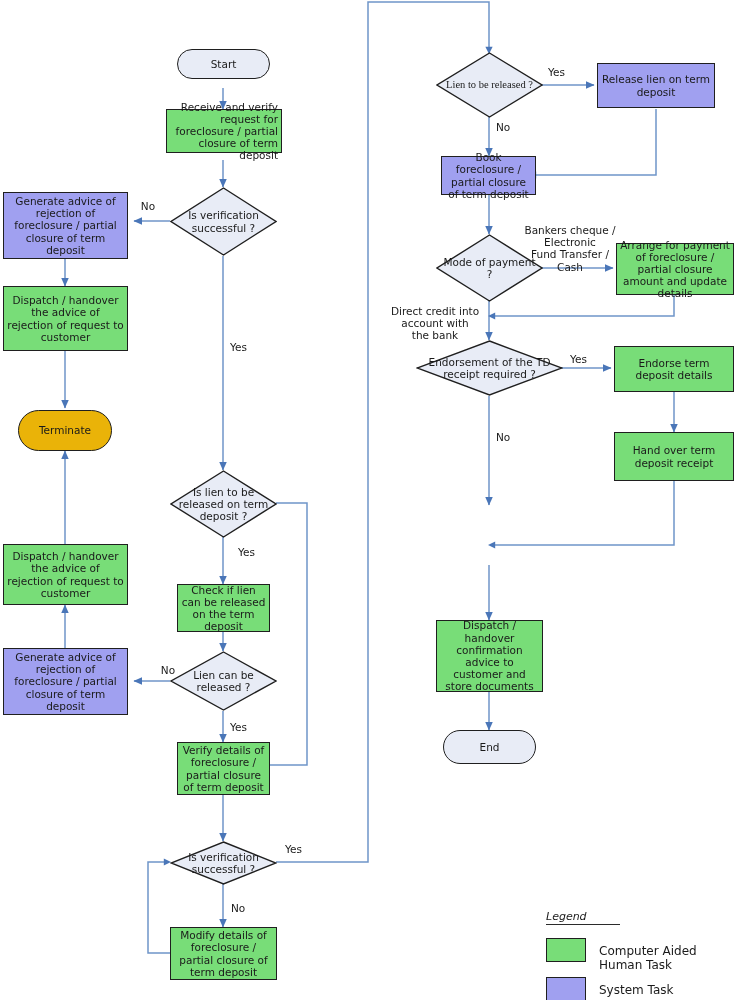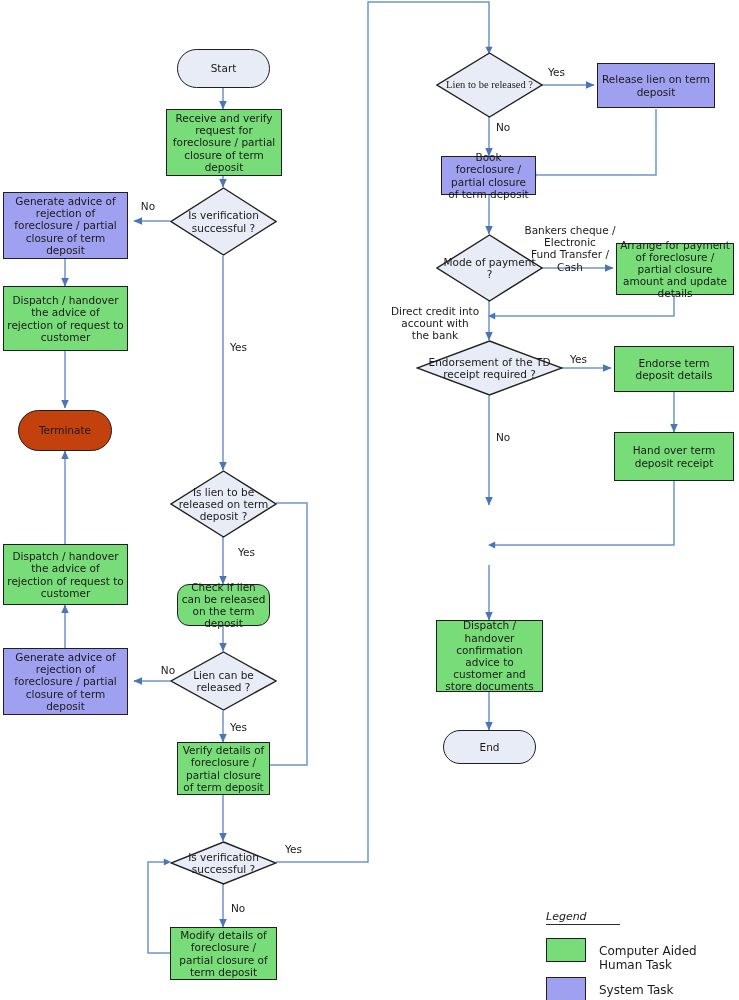--- a/index.html
+++ b/index.html
@@ -36,21 +36,21 @@
   .task{
     border:1.4px solid #1f1f1f;
   }
   .task.green{background:#78dd78;}
   .task.purple{background:#a0a0f0;}
   .terminator{
     border:1.4px solid #1f1f1f;
     border-radius:22px;
     background:#e8ecf6;
   }
-  .terminator.stop{background:#c2410c;text-align:right;}
+  .terminator.stop{background:#eab308;text-align:right;}
   .diamond{
     background:transparent;
     border:none;
   }
   .diamond .dshape{
     position:absolute;
     left:0;top:0;
     width:100%;height:100%;
     z-index:-1;
   }
@@ -173,25 +173,25 @@
 
       <path d="M536.2,171.4 L529,175 L536.2,178.6 z"></path>
       <path d="M495.2,312.4 L488,316 L495.2,319.6 z"></path>
       <path d="M495.2,541.4 L488,545 L495.2,548.6 z"></path>
       <path d="M229.2,761.4 L222,765 L229.2,768.6 z"></path>
       <path d="M485.4,46.8 L489,54 L492.6,46.8 z"></path>
       <path d="M163.8,858.4 L171,862 L163.8,865.6 z"></path>
     </g>
   </svg>
 
-  <div class="node terminator" style="left:177px;top:49px;width:93px;height:39px;">
+  <div class="node terminator" style="left:177px;top:49px;width:93px;height:30px;">
     <span>Start</span>
   </div>
 
-  <div class="node task green" style="left:166px;top:109px;width:116px;height:67px;">
+  <div class="node task green" style="left:166px;top:109px;width:116px;height:44px;text-align:right;">
     <span>Receive and verify request for foreclosure / partial closure of term deposit</span>
   </div>
 
   <div class="node diamond" style="left:170px;top:187px;width:107px;height:69px;">
     <svg class="dshape" viewBox="0 0 107 69" preserveAspectRatio="none">
       <polygon points="53.5,1 106,34.5 53.5,68 1,34.5" fill="#e8ecf6" stroke="#1f1f1f" stroke-width="1.4"></polygon>
     </svg>
     <span class="dlabel">Is verification successful ?</span>
   </div>
 
@@ -207,21 +207,21 @@
     <span>Terminate</span>
   </div>
 
   <div class="node diamond" style="left:170px;top:470px;width:107px;height:68px;">
     <svg class="dshape" viewBox="0 0 107 68" preserveAspectRatio="none">
       <polygon points="53.5,1 106,34 53.5,67 1,34" fill="#e8ecf6" stroke="#1f1f1f" stroke-width="1.4"></polygon>
     </svg>
     <span class="dlabel">Is lien to be released on term deposit ?</span>
   </div>
 
-  <div class="node task green" style="left:177px;top:584px;width:93px;height:42px;border-radius:12px;">
+  <div class="node task green" style="left:177px;top:584px;width:93px;height:48px;">
     <span>Check if lien can be released on the term deposit</span>
   </div>
 
   <div class="node diamond" style="left:170px;top:651px;width:107px;height:60px;">
     <svg class="dshape" viewBox="0 0 107 60" preserveAspectRatio="none">
       <polygon points="53.5,1 106,30 53.5,59 1,30" fill="#e8ecf6" stroke="#1f1f1f" stroke-width="1.4"></polygon>
     </svg>
     <span class="dlabel">Lien can be released ?</span>
   </div>
 

